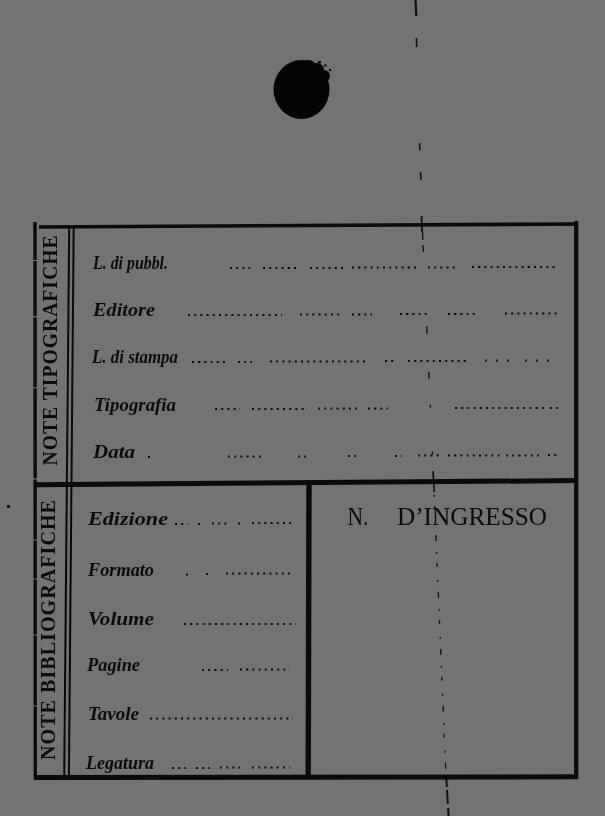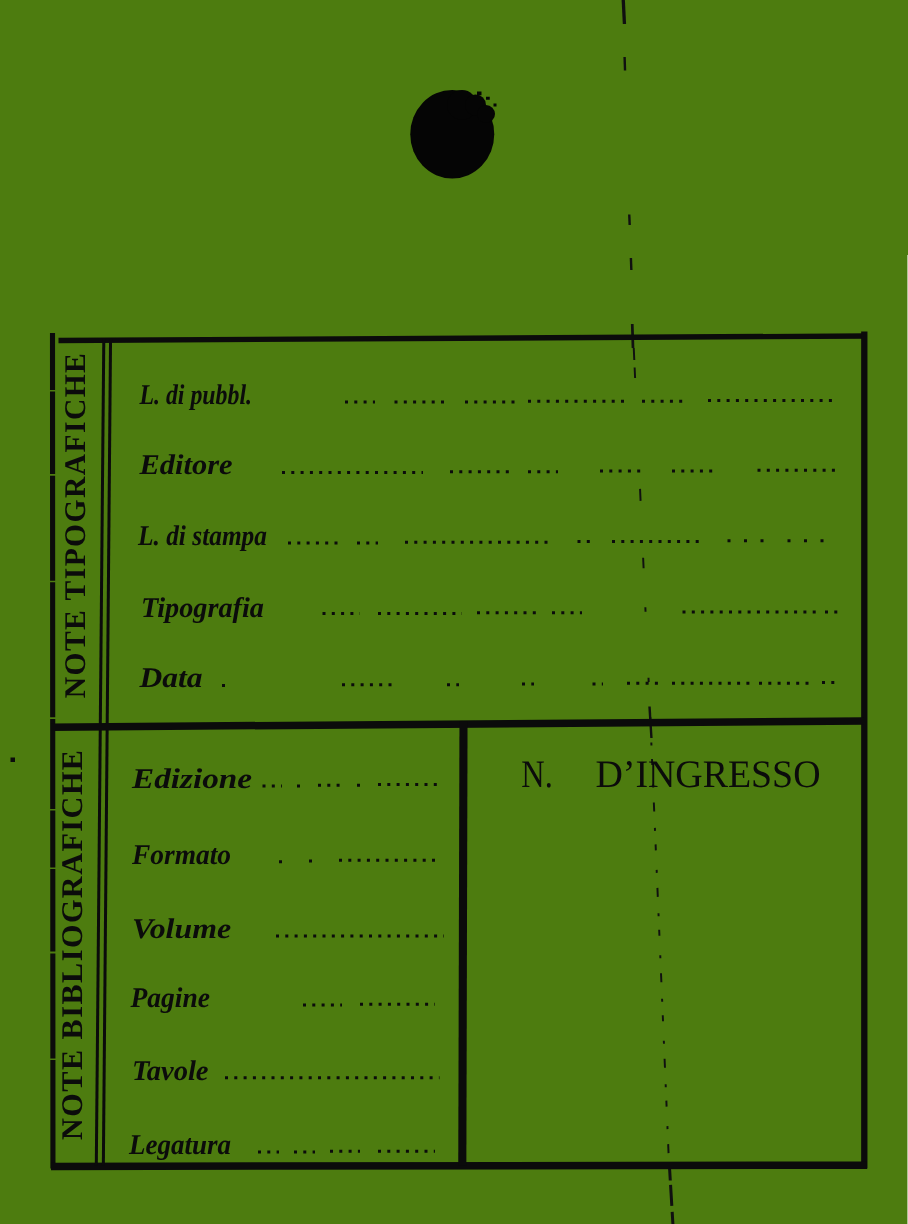--- a/index.html
+++ b/index.html
@@ -1,16 +1,16 @@
 <!DOCTYPE html>
 <html><head>
 <meta charset="utf-8">
 <style>
   html,body{margin:0;padding:0;background:#fff;}
-  #page{width:605px;height:816px;position:relative;background:#4d7c0f;overflow:hidden;}
+  #page{width:605px;height:816px;position:relative;background:#737373;overflow:hidden;}
   svg{position:absolute;top:0;left:0;}
   text{font-family:"Liberation Serif", serif;fill:#0b0b0b;}
   .lbl{font-style:italic;font-weight:bold;font-size:19px;}
   .side{font-weight:bold;font-size:20px;letter-spacing:1px;}
 </style>
 </head>
 <body>
 <div id="page">
 <svg width="605" height="816" viewBox="0 0 605 816">
 

